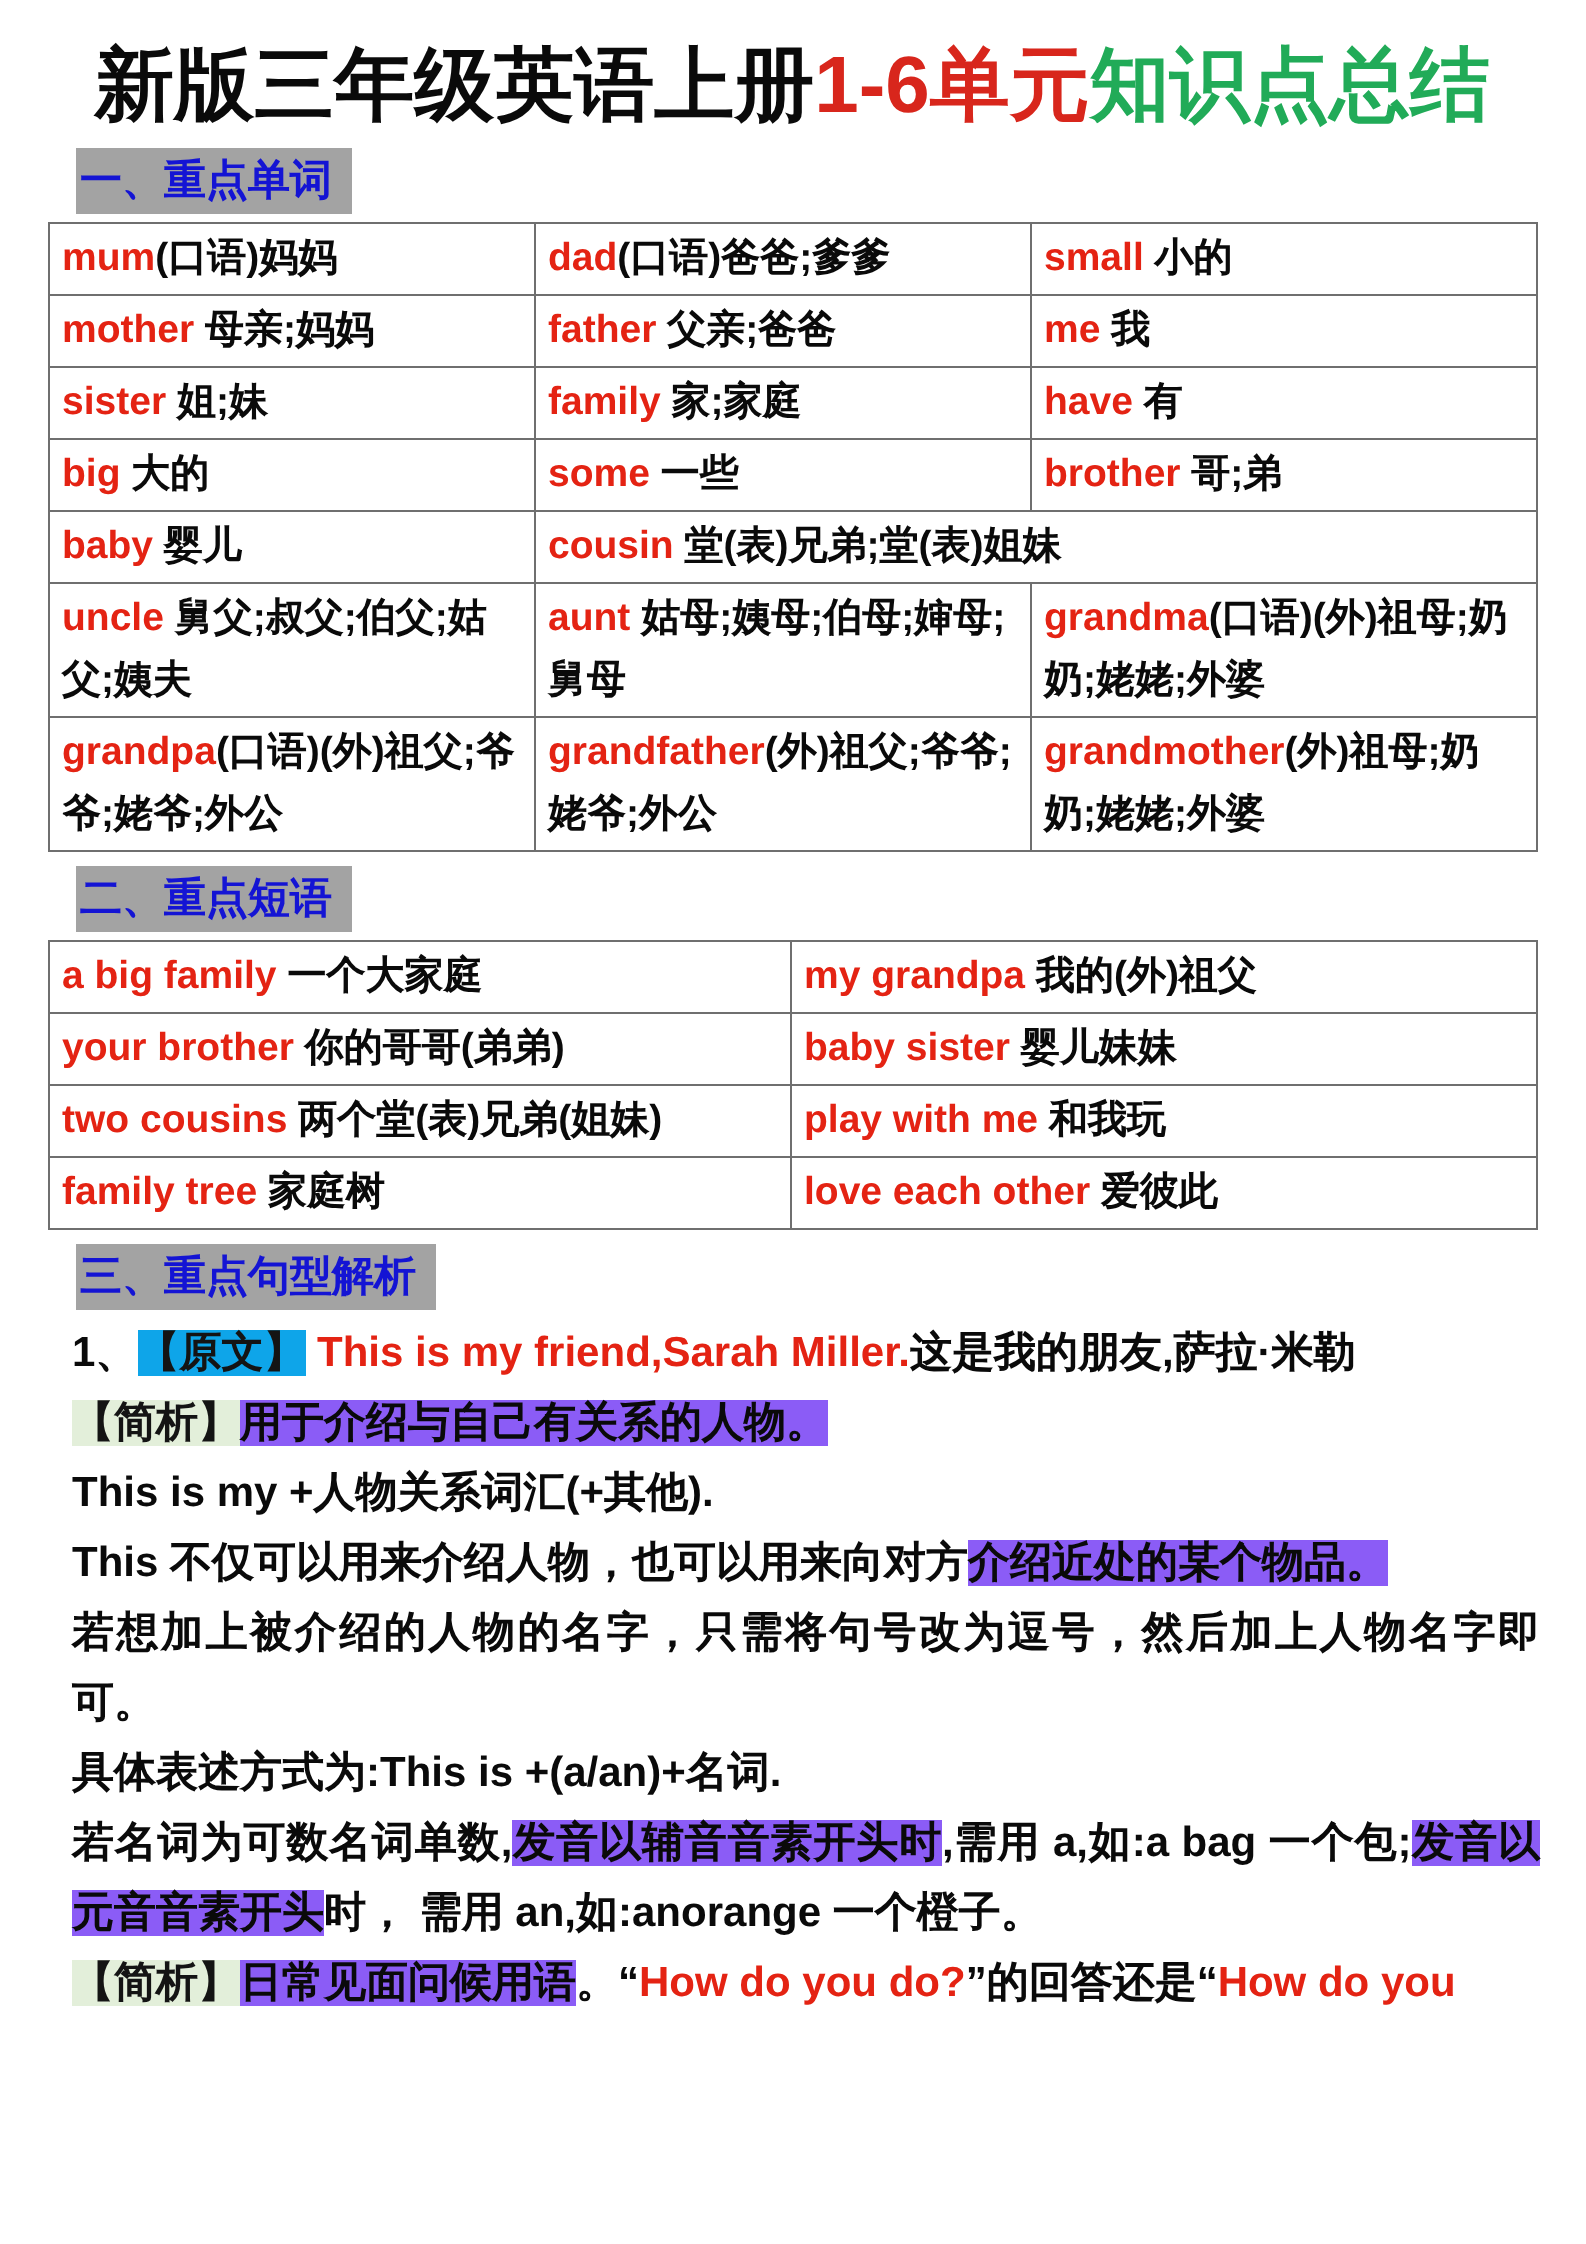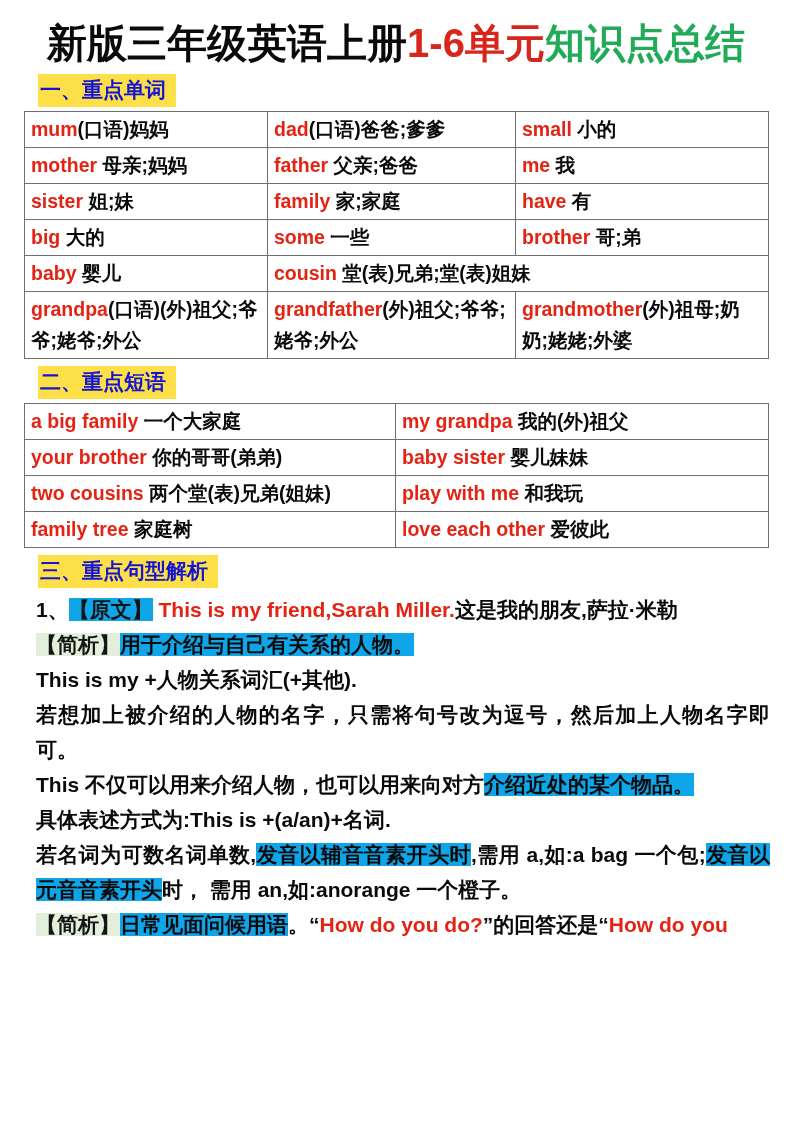--- a/index.html
+++ b/index.html
@@ -16,21 +16,21 @@
   .t-black { color: #0a0a0a; }
   .t-red   { color: #d8261c; }
   .t-green { color: #21ab58; }
 
   
   .subtitle-row { text-align: center; margin: 2px 0 6px 0; }
   .subtitle { display: inline-block; background: #fbe6da; color: #d8261c; font-size: 24px; padding: 3px 8px 4px 8px; }
 
   
   .sec-heading-row { margin: 7px 0 4px 14px; }
-  .sec-heading { display: inline-block; background: #fde047; color: #1414d4; font-size: 21px; padding: 2px 10px 3px 2px; }
+  .sec-heading { display: inline-block; background: #a3a3a3; color: #1414d4; font-size: 21px; padding: 2px 10px 3px 2px; }
 
   
   table { border-collapse: collapse; width: 744px; table-layout: fixed; margin: 2px 0 2px 0; }
   td {
     border: 1.5px solid #6f6f6f;
     font-size: 19.5px; line-height: 31px;
     padding: 2px 5px 2px 6px;
     white-space: pre-wrap; word-break: break-all;
     vertical-align: middle;
   }
@@ -38,21 +38,21 @@
   .zh { color: #0a0a0a; }
 
   
   .analysis { margin: 4px 0 0 12px; width: 734px; }
   .para { font-size: 21px; line-height: 35px; margin: 0; text-align: justify; white-space: pre-wrap; }
   .sg-num { color: #0a0a0a; }
   .sg-tag-orig { background: #0ea5e9; color: #141414; }
   .sg-tag-brief { background: #e3efda; color: #141414; }
   .sg-red { color: #e42313; }
   .sg-black { color: #0a0a0a; }
-  .sg-hl { background: #0ea5e9; color: #0a0a0a; }
+  .sg-hl { background: #8b5cf6; color: #0a0a0a; }
 </style>
 </head>
 <body>
 
 <div class="page">
 
   <div class="doc-title"><span class="t-black">新版三年级英语上册</span><span class="t-red">1-6单元</span><span class="t-green">知识点总结</span></div>
 
 
   <div class="sec-heading-row">
@@ -82,20 +82,25 @@
       <td><span class="en">have</span><span class="zh"> 有</span></td>
     </tr>
     <tr>
       <td><span class="en">big</span><span class="zh"> 大的</span></td>
       <td><span class="en">some</span><span class="zh"> 一些</span></td>
       <td><span class="en">brother</span><span class="zh"> 哥;弟</span></td>
     </tr>
     <tr>
       <td><span class="en">baby</span><span class="zh"> 婴儿</span></td>
       <td colspan="2"><span class="en">cousin</span><span class="zh"> 堂(表)兄弟;堂(表)姐妹</span></td>
+    </tr>
+    <tr>
+      <td><span class="en">uncle</span><span class="zh"> 舅父;叔父;伯父;姑父;姨夫</span></td>
+      <td><span class="en">aunt</span><span class="zh"> 姑母;姨母;伯母;婶母;舅母</span></td>
+      <td><span class="en">grandma</span><span class="zh">(口语)(外)祖母;奶奶;姥姥;外婆</span></td>
     </tr>
     <tr>
       <td><span class="en">grandpa</span><span class="zh">(口语)(外)祖父;爷爷;姥爷;外公</span></td>
       <td><span class="en">grandfather</span><span class="zh">(外)祖父;爷爷;姥爷;外公</span></td>
       <td><span class="en">grandmother</span><span class="zh">(外)祖母;奶奶;姥姥;外婆</span></td>
     </tr>
   </tbody>
     </table>
 
   <div class="sec-heading-row">
@@ -131,23 +136,23 @@
     <span class="sec-heading">三、重点句型解析</span>
   </div>
 
   <div class="analysis">
     <p class="para"><span class="sg-num">1、</span><span class="sg-tag-orig">【原文】</span><span class="sg-red"> This is my friend,Sarah Miller.</span><span class="sg-black">这是我的朋友,萨拉·米勒</span></p>
 
     <p class="para"><span class="sg-tag-brief">【简析】</span><span class="sg-hl">用于介绍与自己有关系的人物。</span></p>
 
     <p class="para"><span class="sg-black">This is my +人物关系词汇(+其他).</span></p>
 
+    <p class="para"><span class="sg-black">This 不仅可以用来介绍人物，也可以用来向对方</span><span class="sg-hl">介绍近处的某个物品。</span></p>
+
     <p class="para"><span class="sg-black">若想加上被介绍的人物的名字，只需将句号改为逗号，然后加上人物名字即可。</span></p>
-
-    <p class="para"><span class="sg-black">This 不仅可以用来介绍人物，也可以用来向对方</span><span class="sg-hl">介绍近处的某个物品。</span></p>
 
     <p class="para"><span class="sg-black">具体表述方式为:This is +(a/an)+名词.</span></p>
 
     <p class="para"><span class="sg-black">若名词为可数名词单数,</span><span class="sg-hl">发音以辅音音素开头时</span><span class="sg-black">,需用 a,如:a bag 一个包;</span><span class="sg-hl">发音以元音音素开头</span><span class="sg-black">时， 需用 an,如:anorange 一个橙子。</span></p>
 
 
 
     <p class="para"><span class="sg-tag-brief">【简析】</span><span class="sg-hl">日常见面问候用语</span><span class="sg-black">。“</span><span class="sg-red">How do you do?</span><span class="sg-black">”的回答还是“</span><span class="sg-red">How do you</span></p>
   </div>
 

